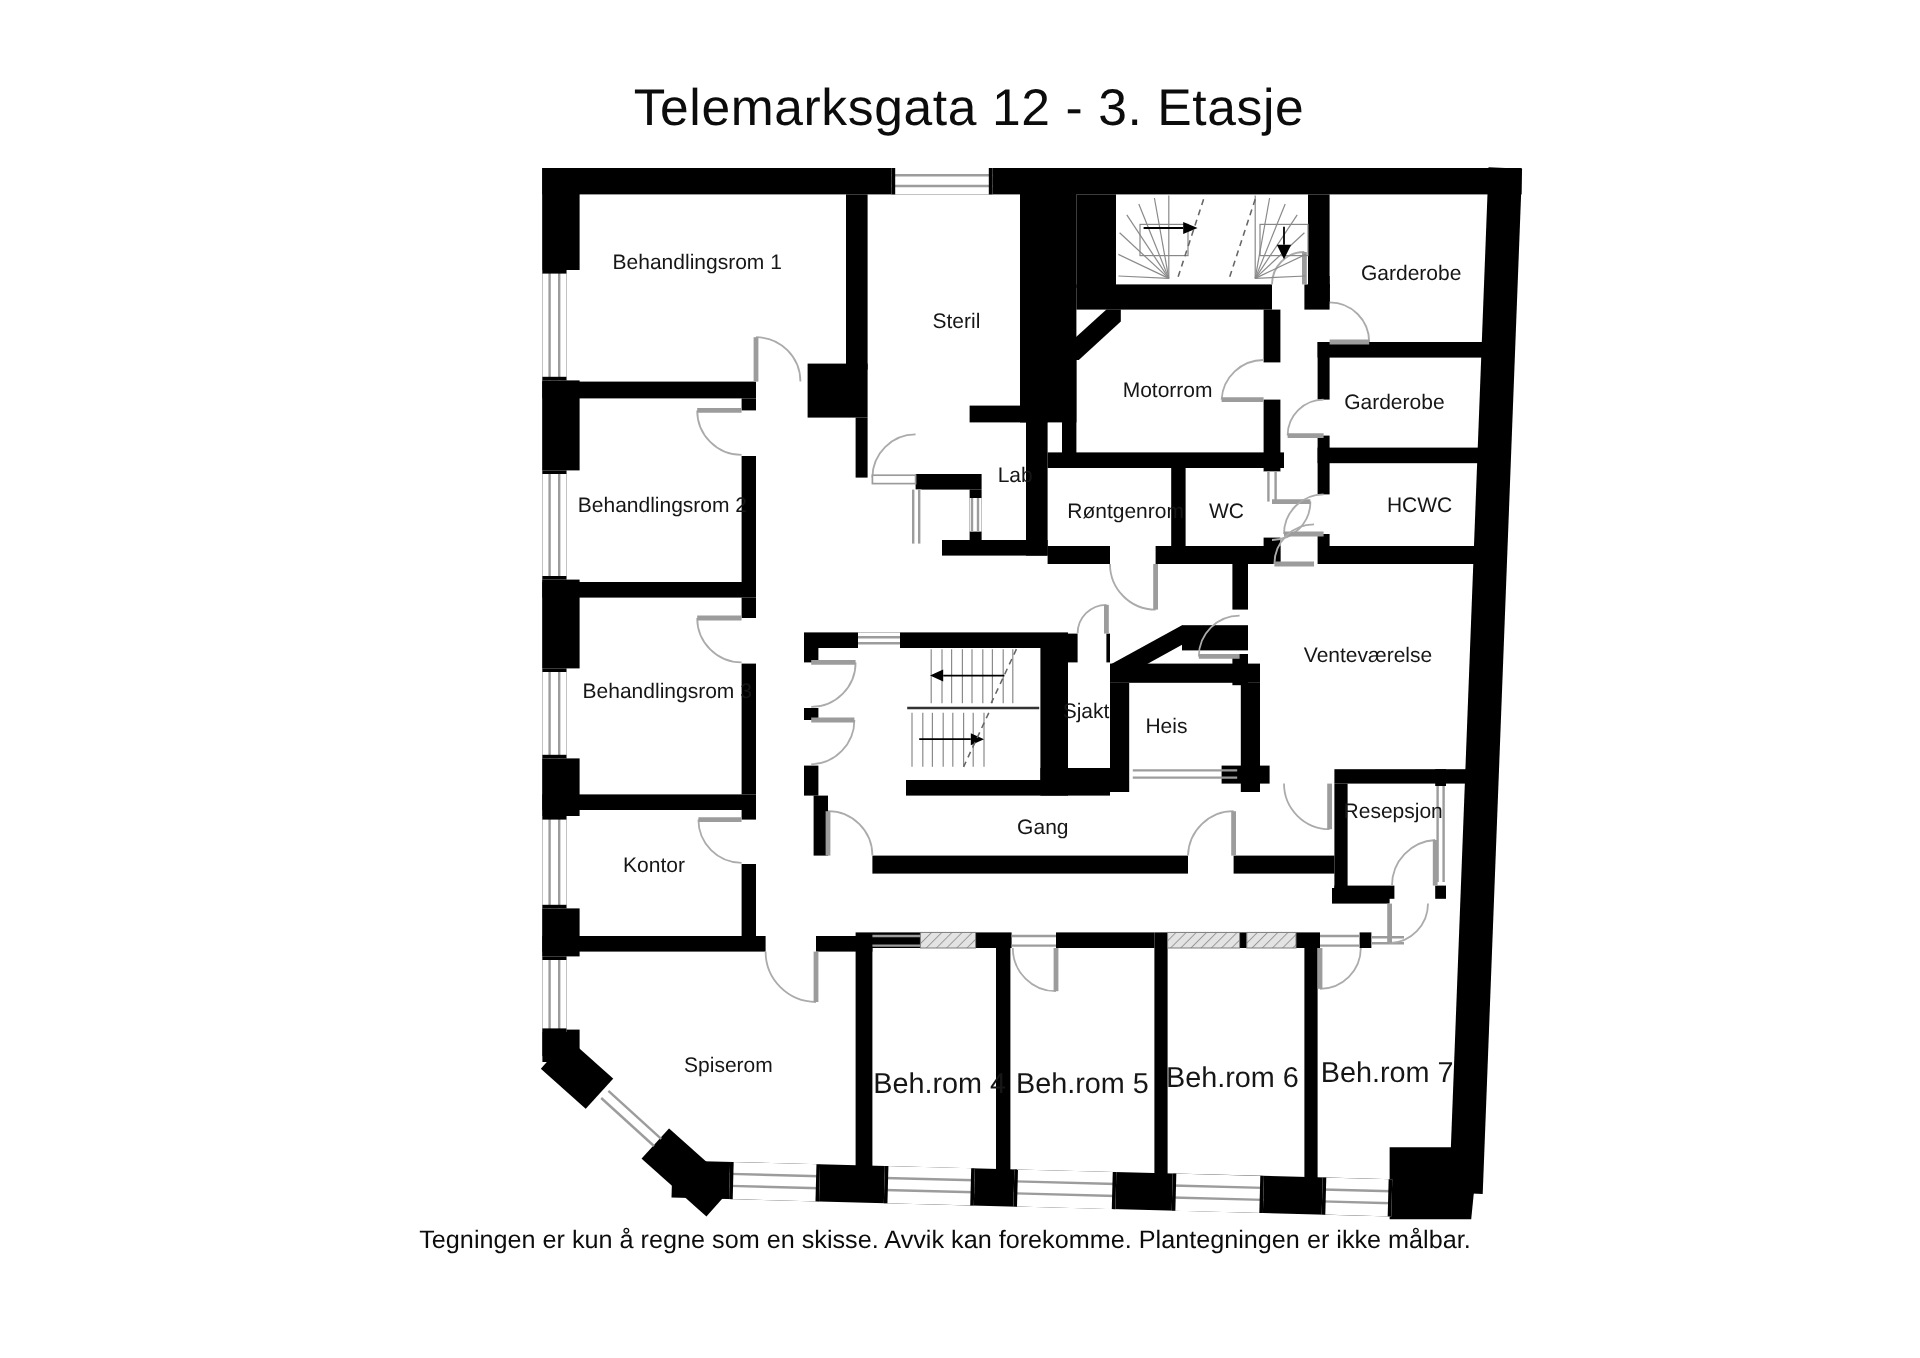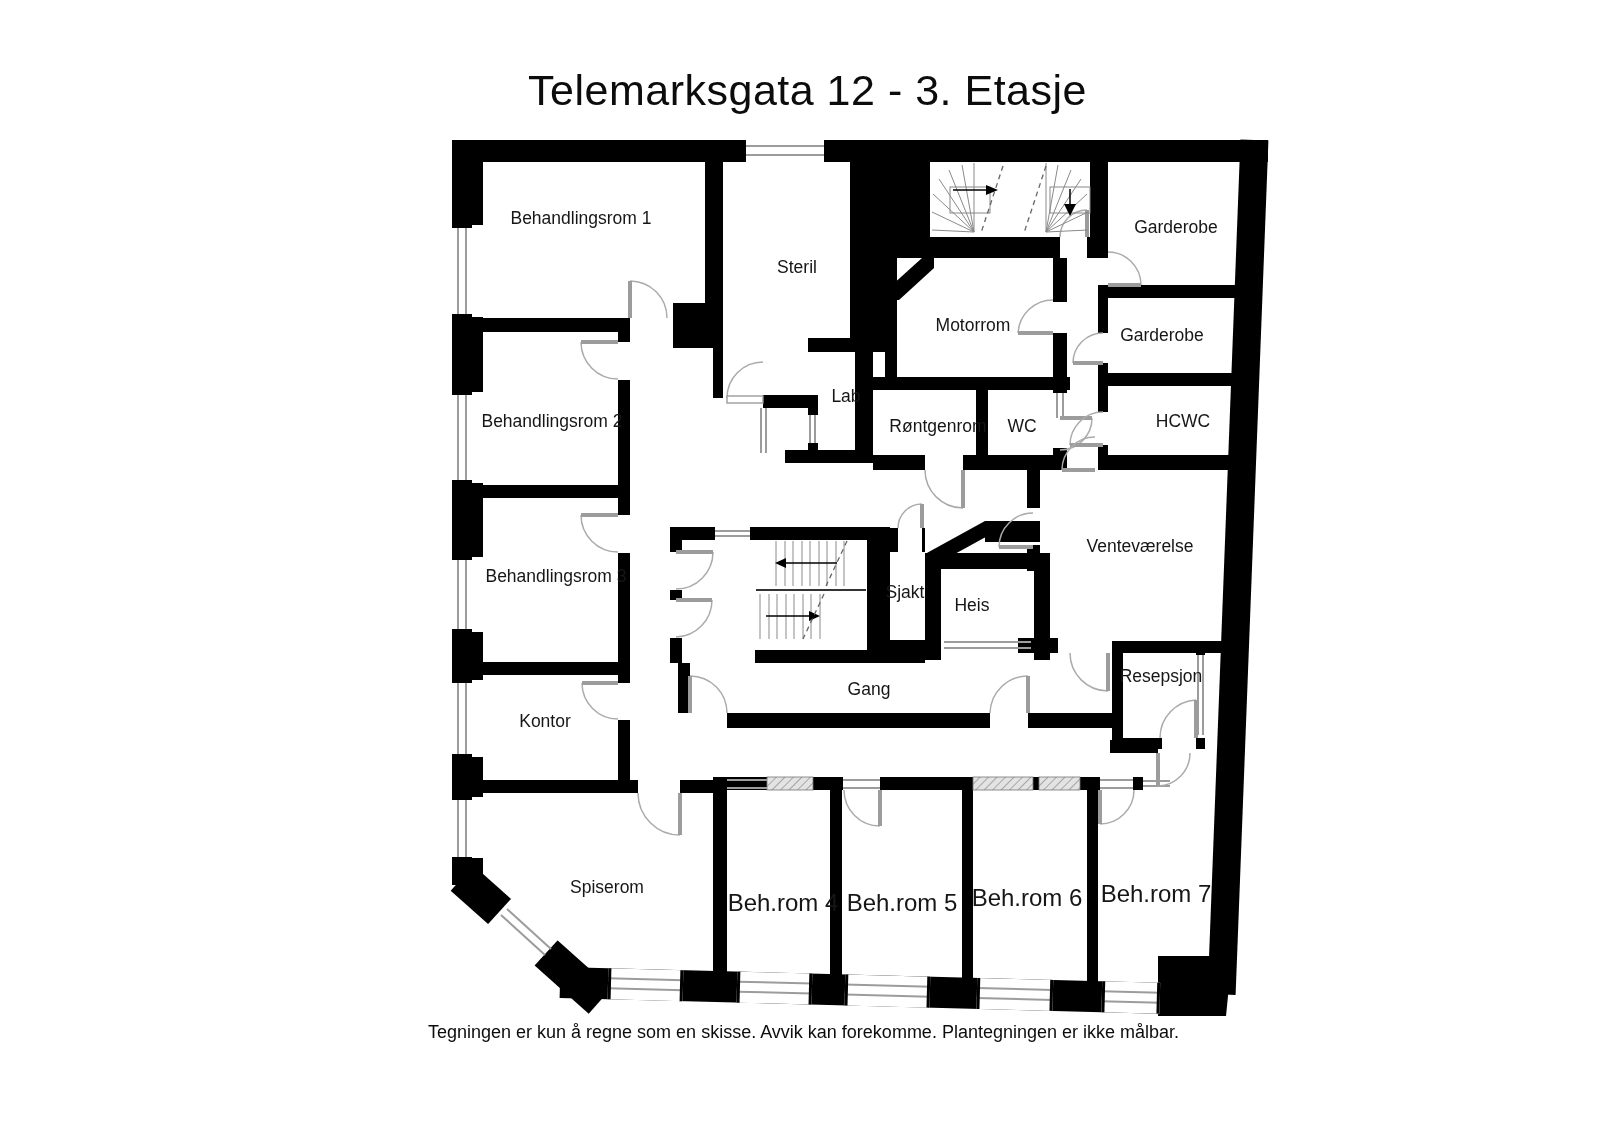--- a/index.html
+++ b/index.html
@@ -1,21 +1,21 @@
 <!DOCTYPE html>
 <html><head>
 <meta charset="utf-8">
 <style>
   html,body{margin:0;padding:0;background:#fff;}
   .page{position:relative;width:1600px;height:1132px;background:#fff;overflow:hidden;
         font-family:"Liberation Sans",sans-serif;color:#111;}
   .plan-title{position:absolute;top:66px;left:0;width:1615px;margin:0;text-align:center;
         font-size:43px;font-weight:normal;letter-spacing:0.5px;color:#0c0c0c;}
-  .disclaimer{position:absolute;top:1022px;left:16px;width:1575px;text-align:center;
-        font-size:18px;color:#0c0c0c;}
+  .disclaimer{position:absolute;top:1022px;left:0;width:1575px;text-align:center;
+        font-size:21px;color:#0c0c0c;}
   svg{position:absolute;left:0;top:0;}
   svg text{font-family:"Liberation Sans",sans-serif;fill:#161616;font-size:17.5px;}
   svg text.big{font-size:24px;}
   .wall{fill:#000;}
   .cut{fill:#fff;}
   .win{stroke:#9c9c9c;stroke-width:2;}
   .winf{fill:#fff;}
   .cap{fill:#000;}
   .arc{stroke:#ababab;stroke-width:1.5;fill:none;}
   .leaf{stroke:#9c9c9c;stroke-width:4;fill:none;}

